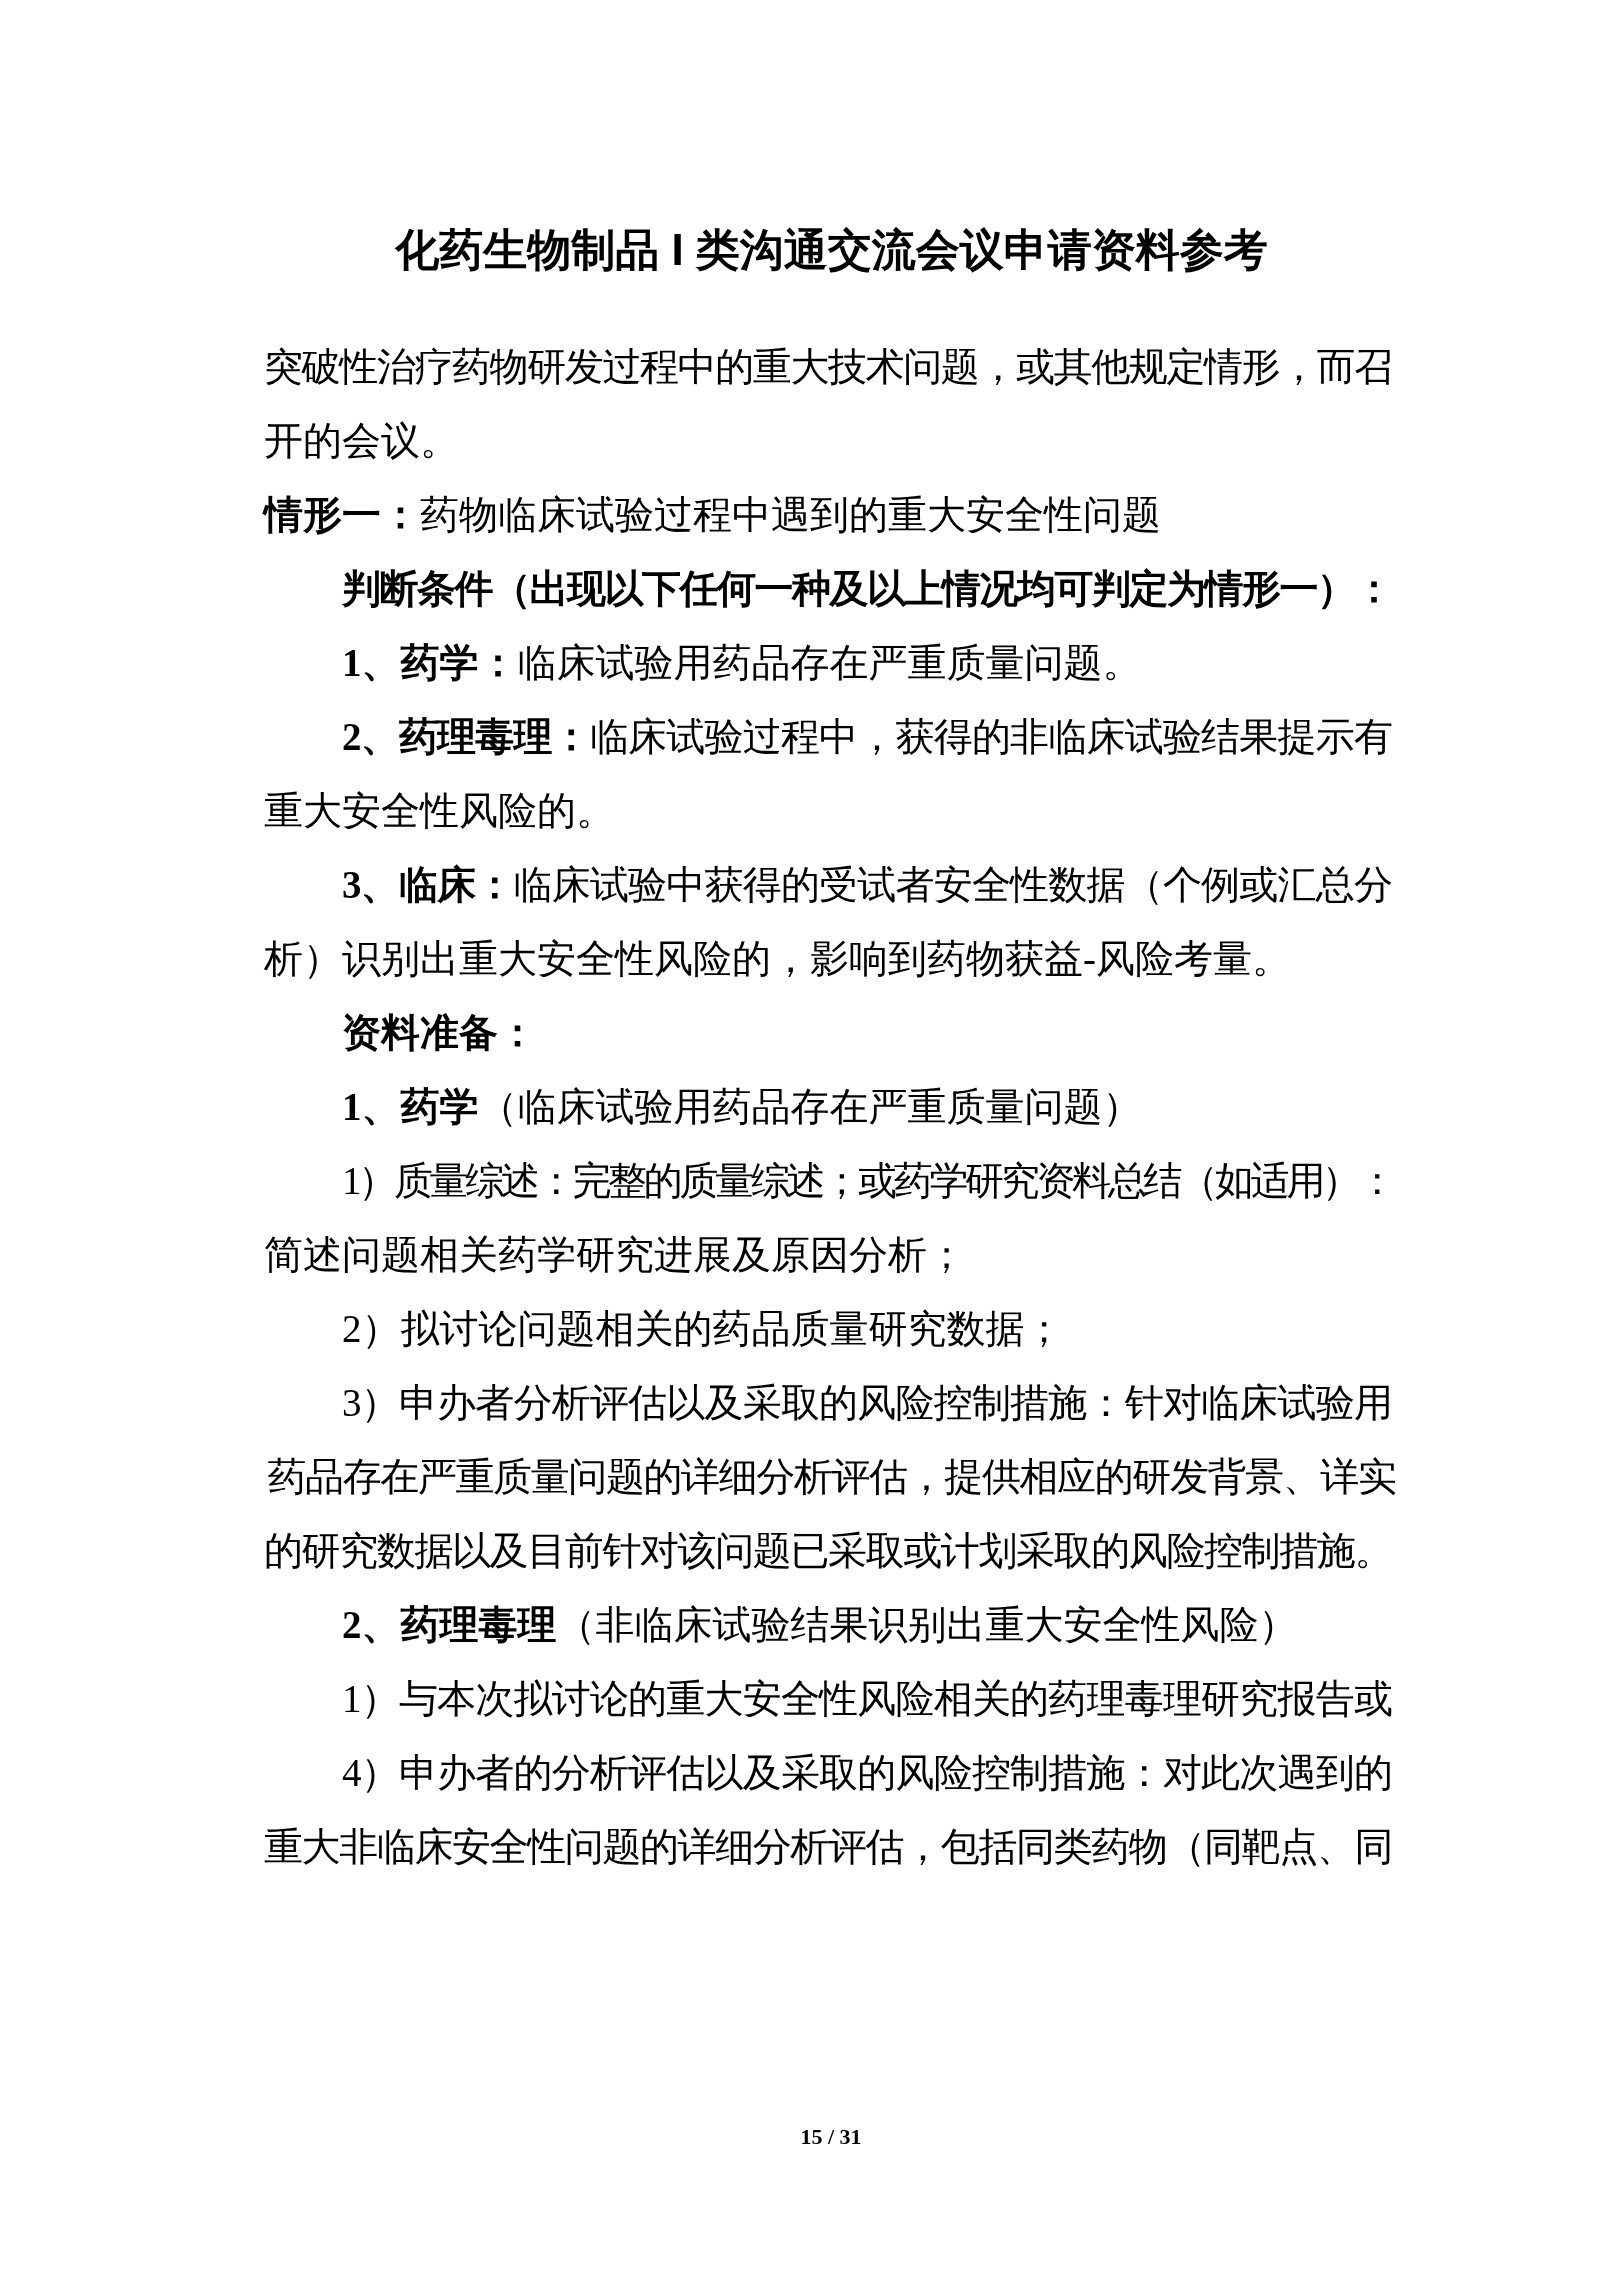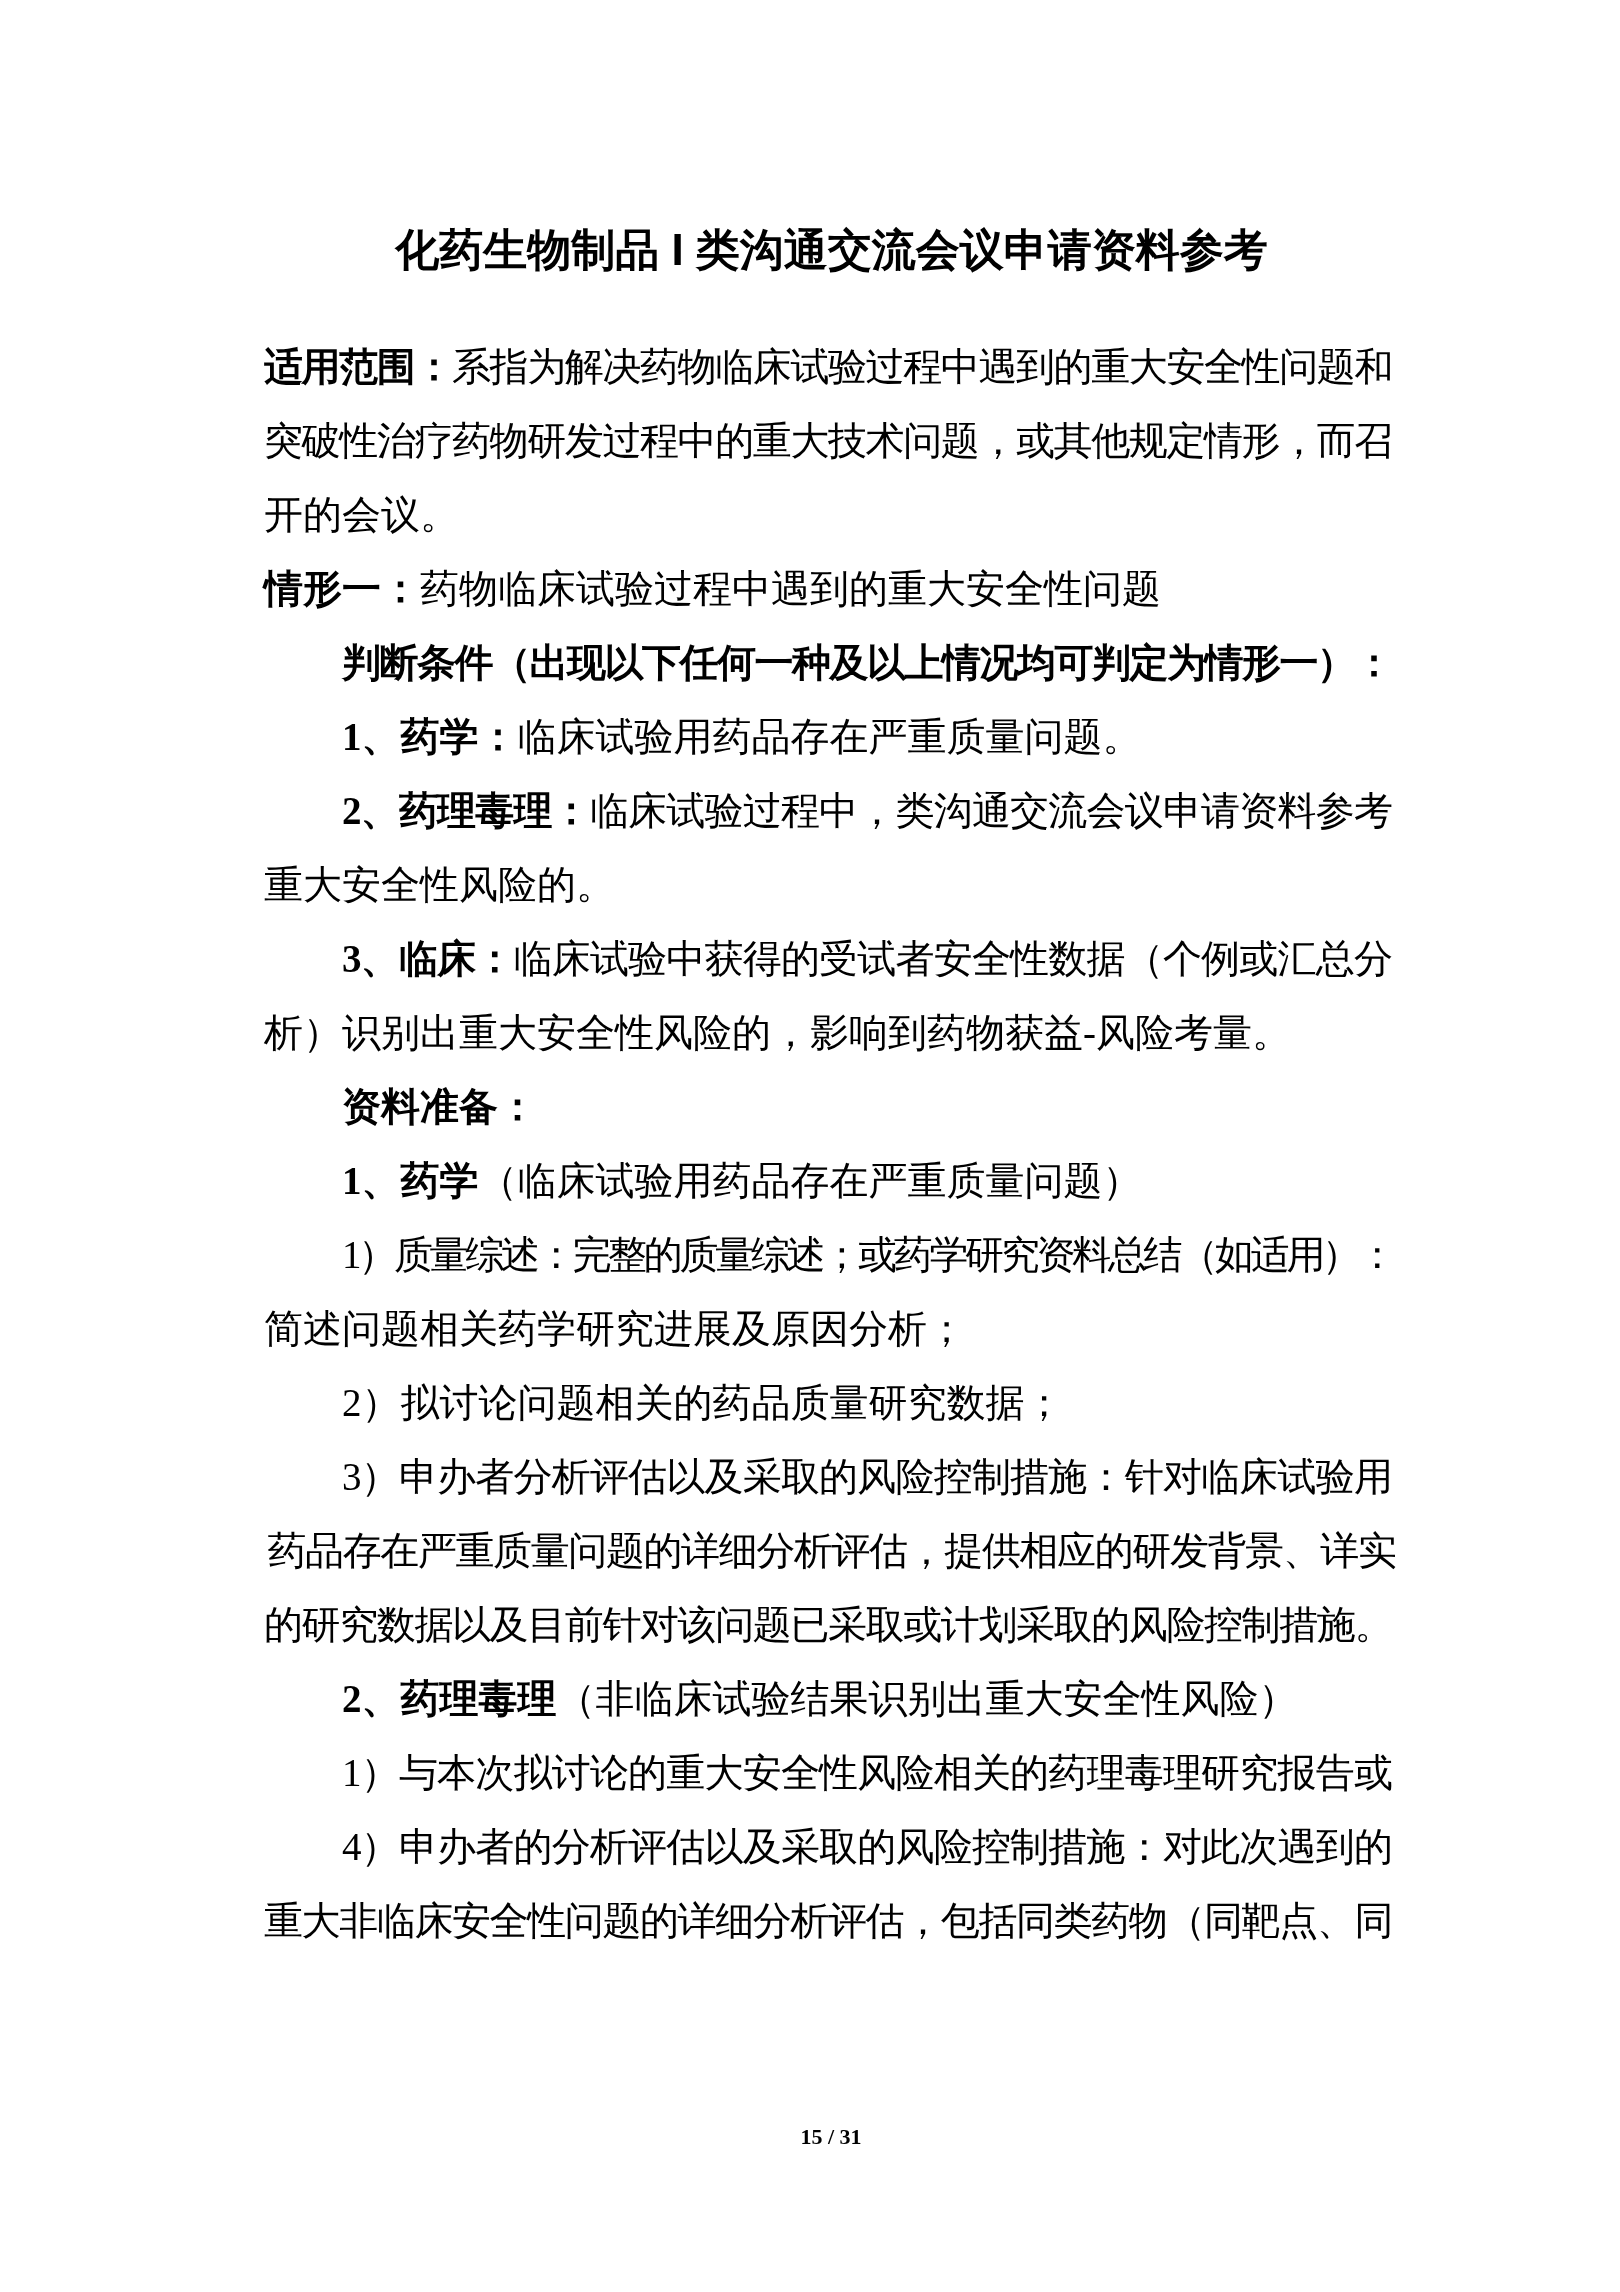--- a/index.html
+++ b/index.html
@@ -48,27 +48,26 @@
     font-weight: 700;
   }
 </style>
 </head>
 <body>
 
 <div class="page">
   <div class="content">
     <h1 class="doc-title">化药生物制品 I 类沟通交流会议申请资料参考</h1>
     <div class="body-lines">
-        <div class="line" style="letter-spacing: -1.4px;"><span class="run bold">适用范围：</span><span class="run">系指为解决药物临床试验过程中遇到的重大安全性问题和</span></div>
         <div class="line" style="letter-spacing: -1.4px;"><span class="run">突破性治疗药物研发过程中的重大技术问题，或其他规定情形，而召</span></div>
         <div class="line"><span class="run">开的会议。</span></div>
         <div class="line"><span class="run bold">情形一：</span><span class="run">药物临床试验过程中遇到的重大安全性问题</span></div>
         <div class="line indent" style="letter-spacing: -1.5px;"><span class="run bold">判断条件（出现以下任何一种及以上情况均可判定为情形一）：</span></div>
         <div class="line indent"><span class="run bold">1、药学：</span><span class="run">临床试验用药品存在严重质量问题。</span></div>
-        <div class="line indent" style="letter-spacing: -0.8px;"><span class="run bold">2、药理毒理：</span><span class="run">临床试验过程中，类沟通交流会议申请资料参考</span></div>
+        <div class="line indent" style="letter-spacing: -0.8px;"><span class="run bold">2、药理毒理：</span><span class="run">临床试验过程中，获得的非临床试验结果提示有</span></div>
         <div class="line"><span class="run">重大安全性风险的。</span></div>
         <div class="line indent" style="letter-spacing: -0.8px;"><span class="run bold">3、临床：</span><span class="run">临床试验中获得的受试者安全性数据（个例或汇总分</span></div>
         <div class="line"><span class="run">析）识别出重大安全性风险的，影响到药物获益-风险考量。</span></div>
         <div class="line indent"><span class="run bold">资料准备：</span></div>
         <div class="line indent"><span class="run bold">1、药学</span><span class="run">（临床试验用药品存在严重质量问题）</span></div>
         <div class="line indent" style="letter-spacing: -3.3px;"><span class="run">1）质量综述：完整的质量综述；或药学研究资料总结（如适用）：</span></div>
         <div class="line"><span class="run">简述问题相关药学研究进展及原因分析；</span></div>
         <div class="line indent"><span class="run">2）拟讨论问题相关的药品质量研究数据；</span></div>
         <div class="line indent" style="letter-spacing: -0.8px;"><span class="run">3）申办者分析评估以及采取的风险控制措施：针对临床试验用</span></div>
         <div class="line" style="letter-spacing: -1.4px; text-align: center;"><span class="run">药品存在严重质量问题的详细分析评估，提供相应的研发背景、详实</span></div>

